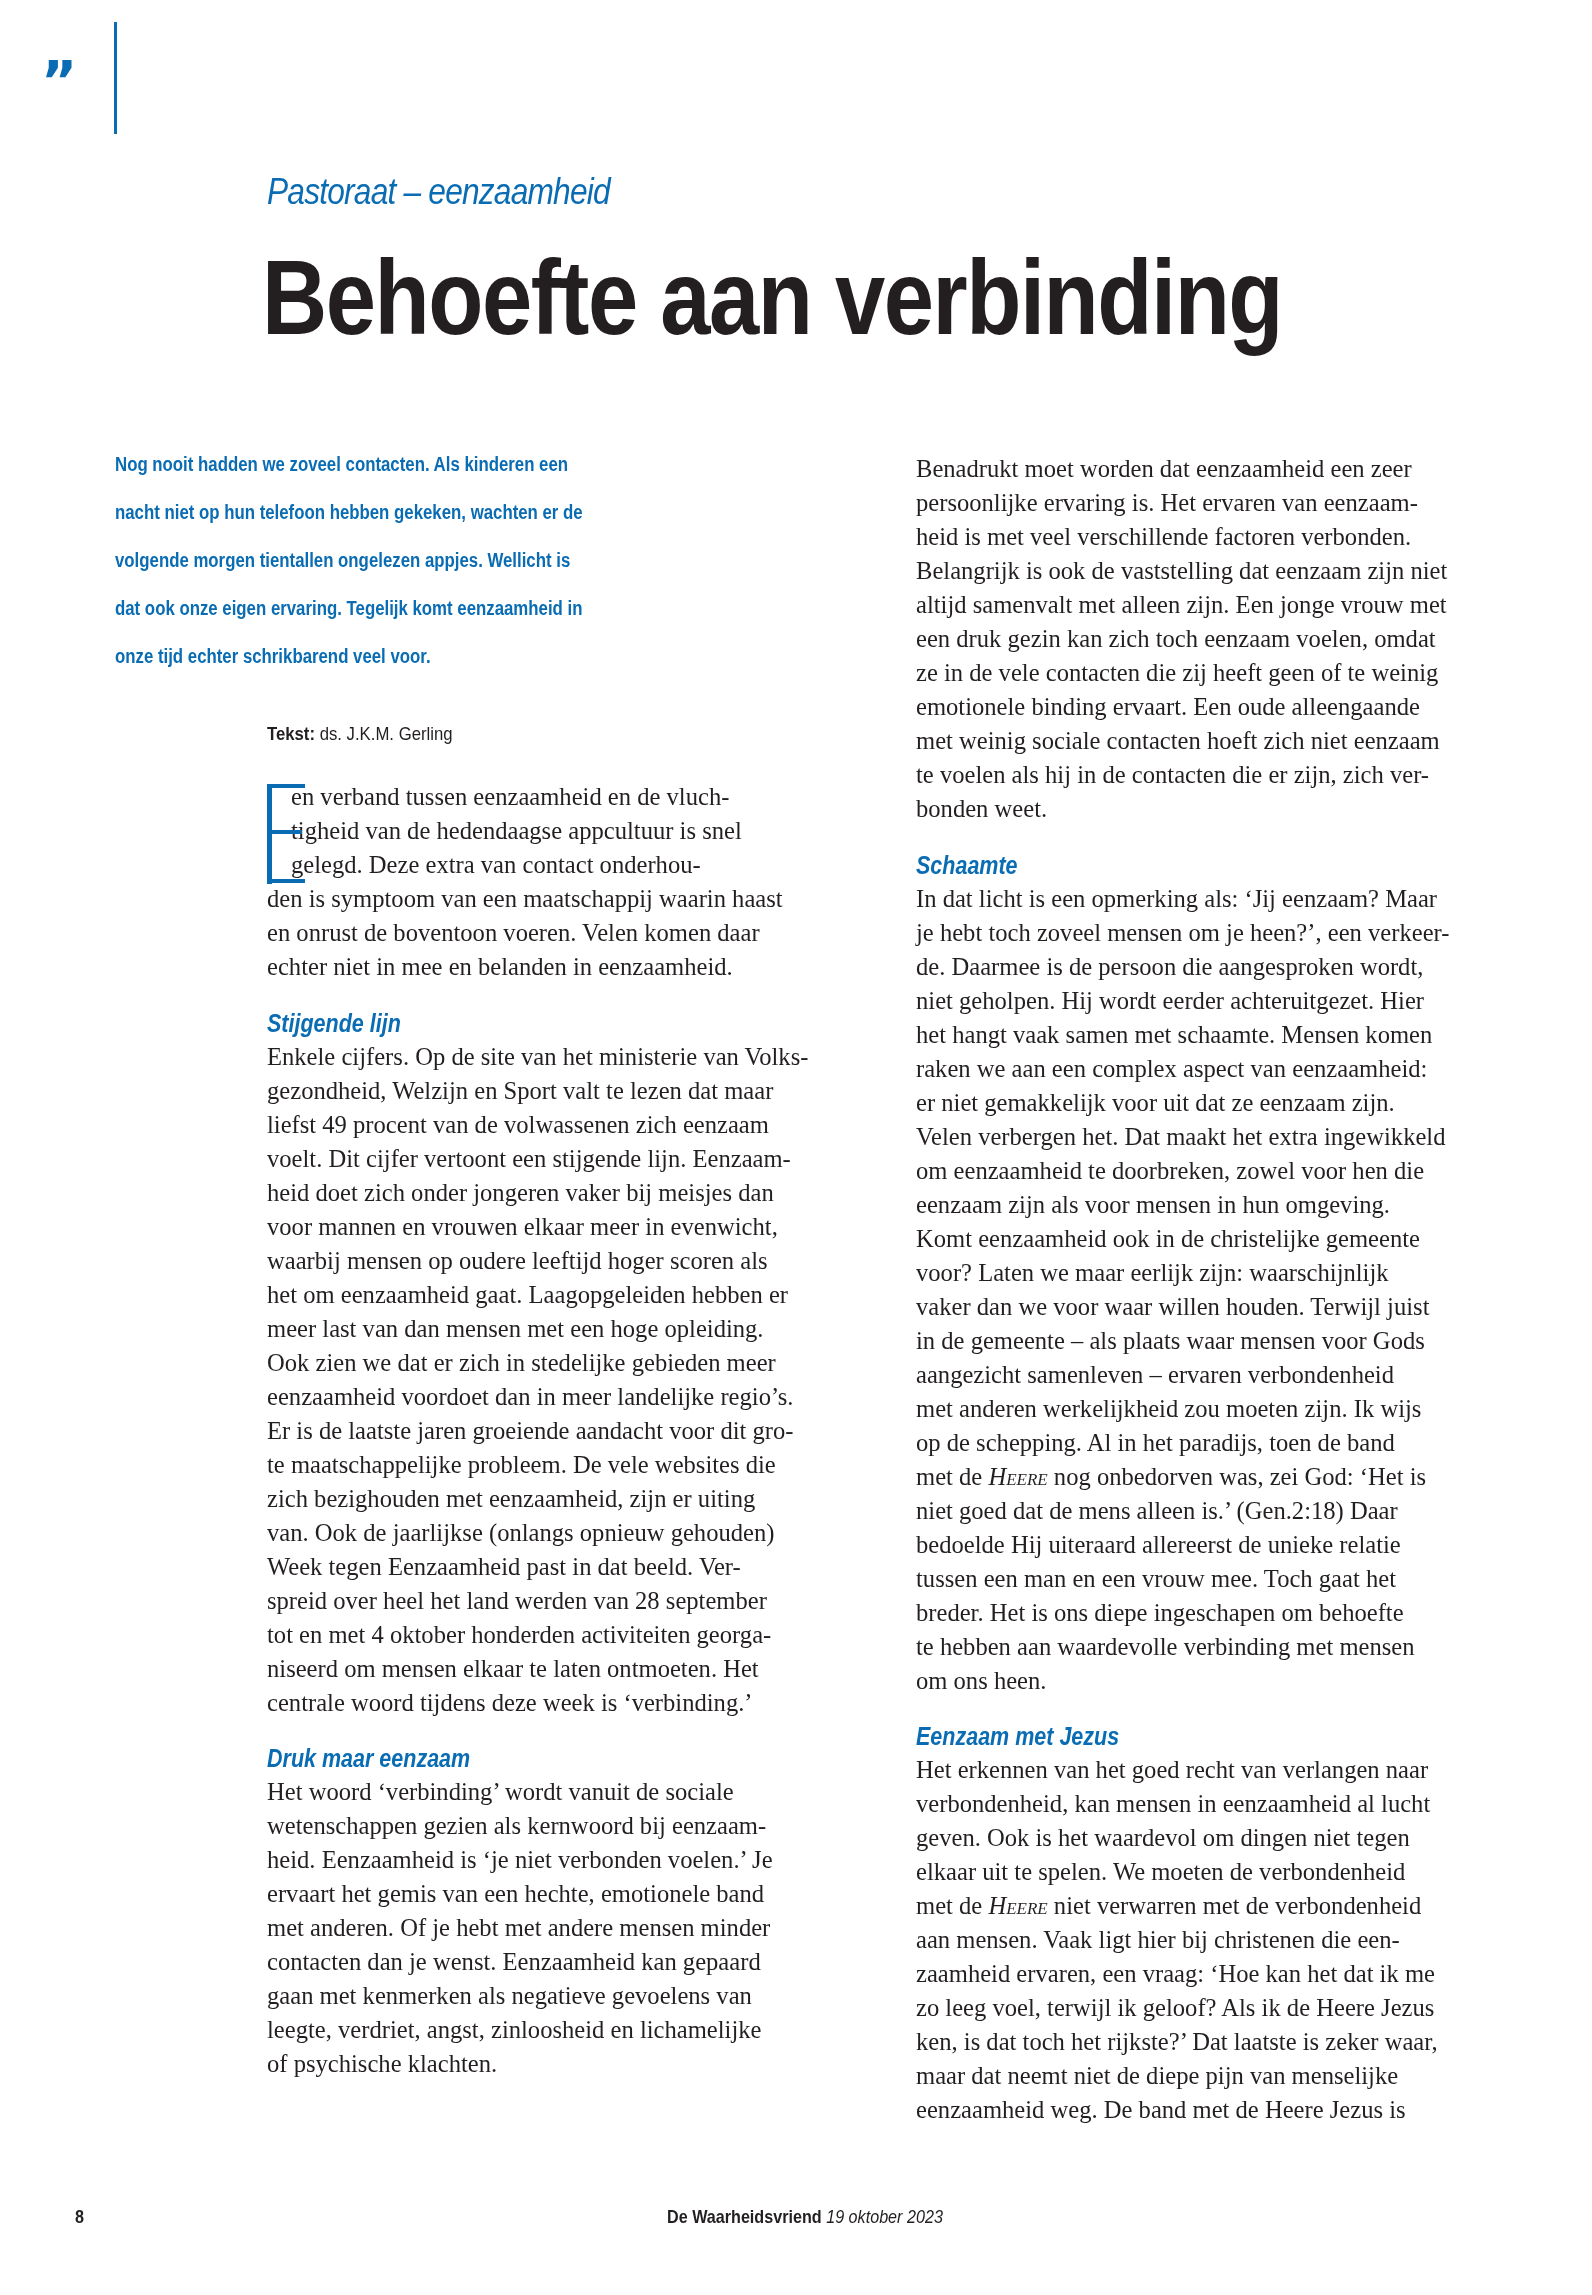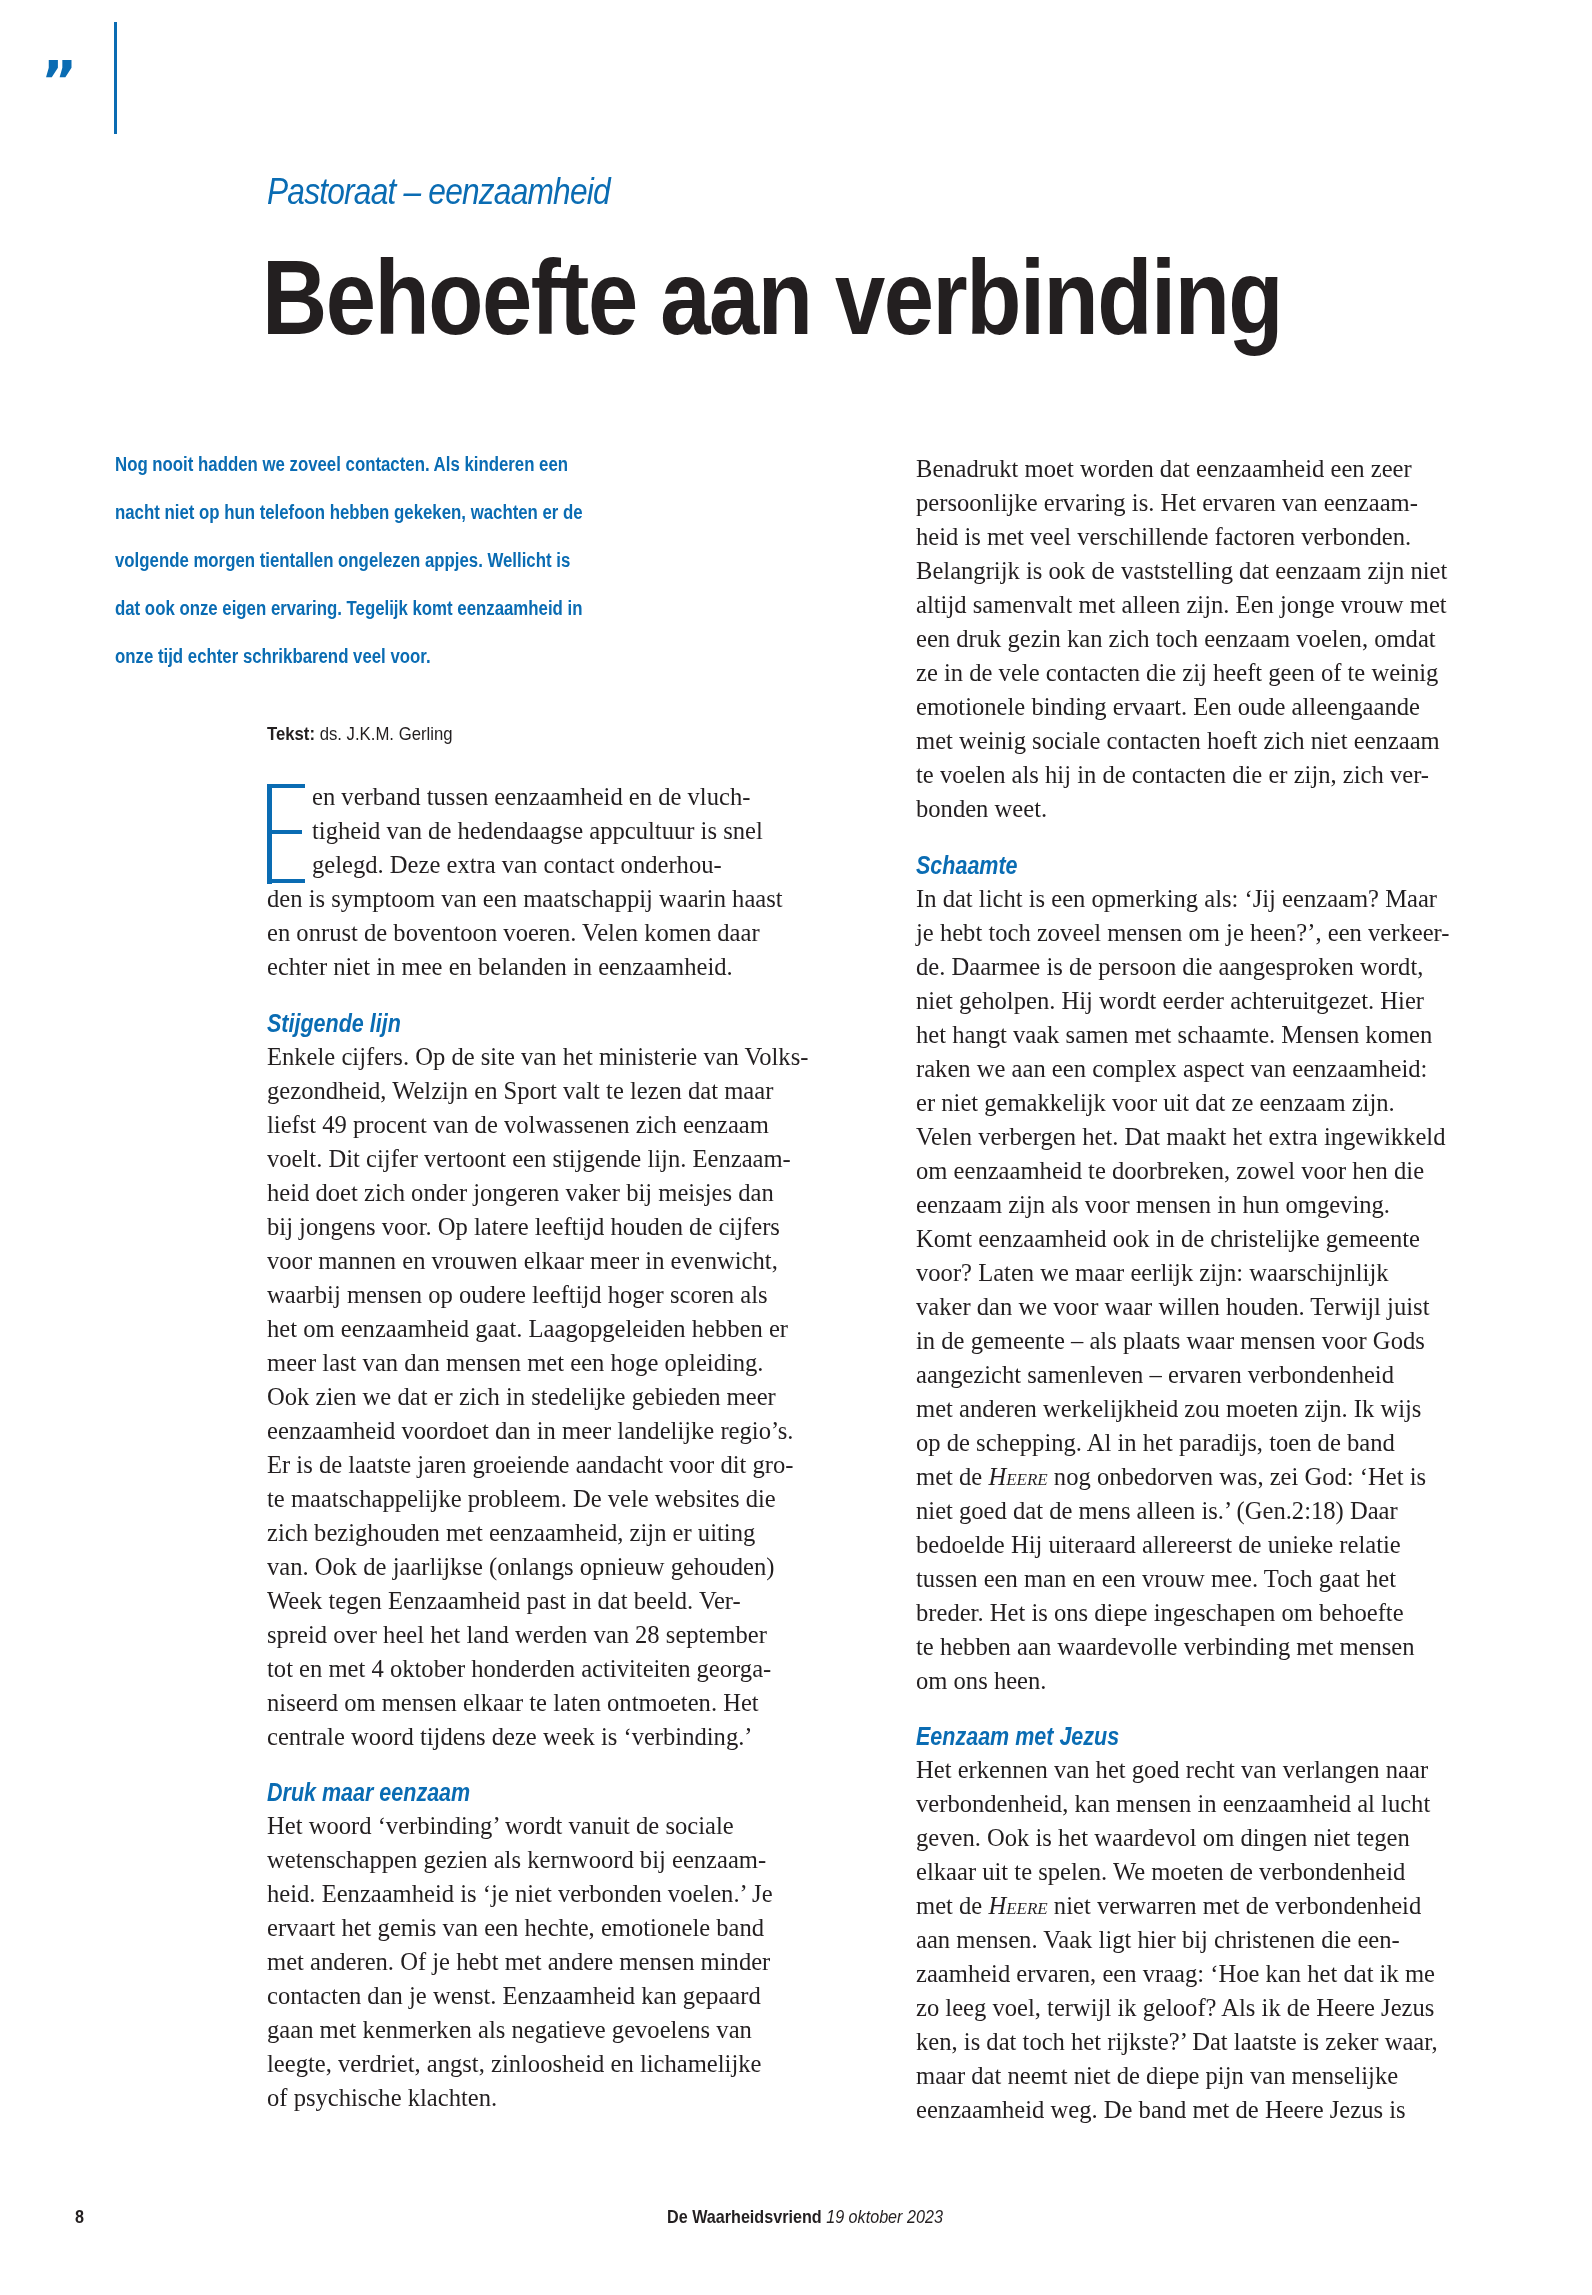--- a/index.html
+++ b/index.html
@@ -14,21 +14,21 @@
   .byline b { font-weight: bold; }
   .col { position: absolute; font-family: "Liberation Serif", serif; font-size: 24.6px; line-height: 34px; color: #231f20; }
   .col .ln { display: block; white-space: nowrap; }
   .col-left { left: 267px; top: 780px; width: 561px; }
   .col-right { left: 880px; top: 452px; width: 570px; margin-left: 36px; }
   .h { display: block; font-family: "Liberation Sans", sans-serif; font-weight: bold; font-style: italic; font-size: 25px; color: #0a6cb3; line-height: 34px; transform: scaleX(0.86); transform-origin: left; white-space: nowrap; }
   .gap { display: block; height: 21.6px; }
   .dropcap-wrap { position: relative; }
   .dropcap { position: absolute; left: 0; top: 0px; width: 50px; height: 107px; }
   .dropcap .bar { position: absolute; background: #0a6cb3; }
-  .indent { padding-left: 45px; }
+  .indent { padding-left: 24px; }
   .sc { font-variant: small-caps; font-style: italic; }
   .footer-page { position: absolute; left: 75px; top: 2206px; font-family: "Liberation Sans", sans-serif; font-weight: bold; font-size: 19px; color: #231f20; transform: scaleX(0.85); transform-origin: left; }
   .footer-pub { position: absolute; left: 667px; top: 2206px; font-family: "Liberation Sans", sans-serif; font-size: 19px; color: #231f20; white-space: nowrap; transform: scaleX(0.85); transform-origin: left; }
   .footer-pub .name { font-weight: bold; }
   .footer-pub .date { font-style: italic; }
 </style>
 </head>
 <body>
 
 <div class="quote-mark">”</div>
@@ -70,21 +70,20 @@
       </div>
   </div>
   <span class="gap"></span>
   <span class="h">Stijgende lijn</span>
   <div id="s1-lines">
       <span class="ln">Enkele cijfers. Op de site van het ministerie van Volks-</span>
       <span class="ln">gezondheid, Welzijn en Sport valt te lezen dat maar</span>
       <span class="ln">liefst 49 procent van de volwassenen zich eenzaam</span>
       <span class="ln">voelt. Dit cijfer vertoont een stijgende lijn. Eenzaam-</span>
       <span class="ln">heid doet zich onder jongeren vaker bij meisjes dan</span>
-      <span class="ln">bij jongens voor. Op latere leeftijd houden de cijfers</span>
       <span class="ln">voor mannen en vrouwen elkaar meer in evenwicht,</span>
       <span class="ln">waarbij mensen op oudere leeftijd hoger scoren als</span>
       <span class="ln">het om eenzaamheid gaat. Laagopgeleiden hebben er</span>
       <span class="ln">meer last van dan mensen met een hoge opleiding.</span>
       <span class="ln">Ook zien we dat er zich in stedelijke gebieden meer</span>
       <span class="ln">eenzaamheid voordoet dan in meer landelijke regio’s.</span>
       <span class="ln">Er is de laatste jaren groeiende aandacht voor dit gro-</span>
       <span class="ln">te maatschappelijke probleem. De vele websites die</span>
       <span class="ln">zich bezighouden met eenzaamheid, zijn er uiting</span>
       <span class="ln">van. Ook de jaarlijkse (onlangs opnieuw gehouden)</span>

